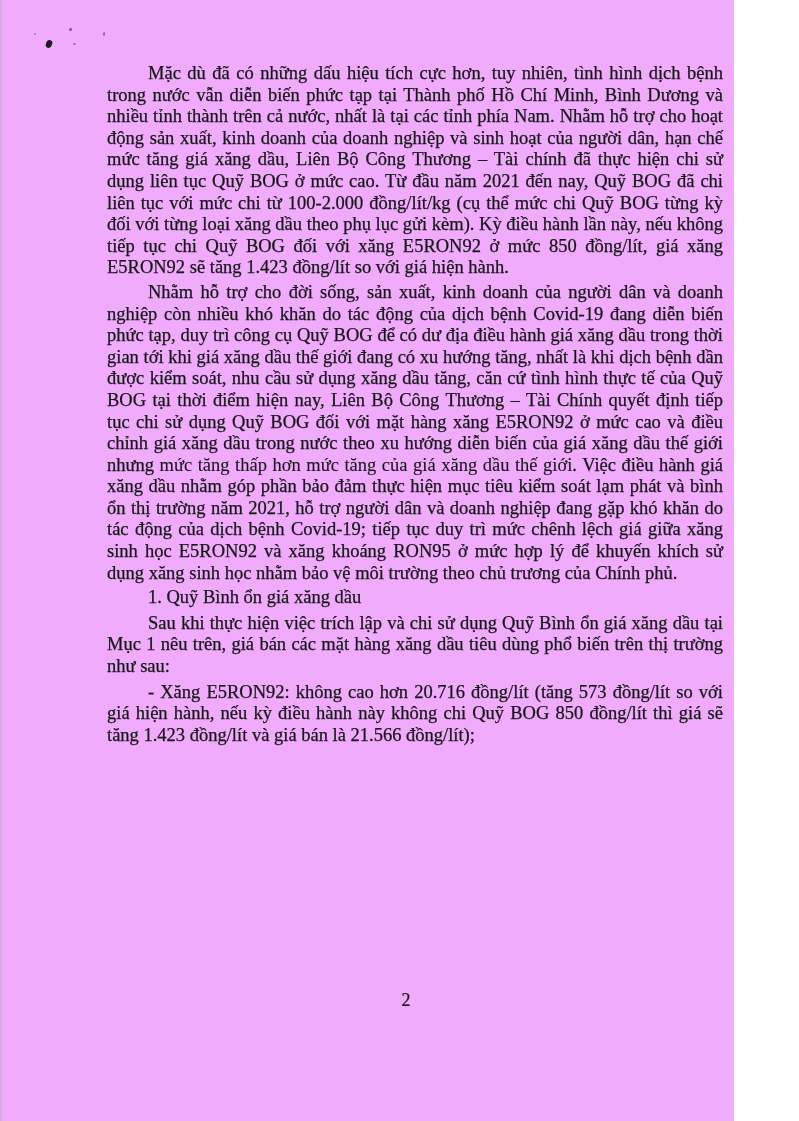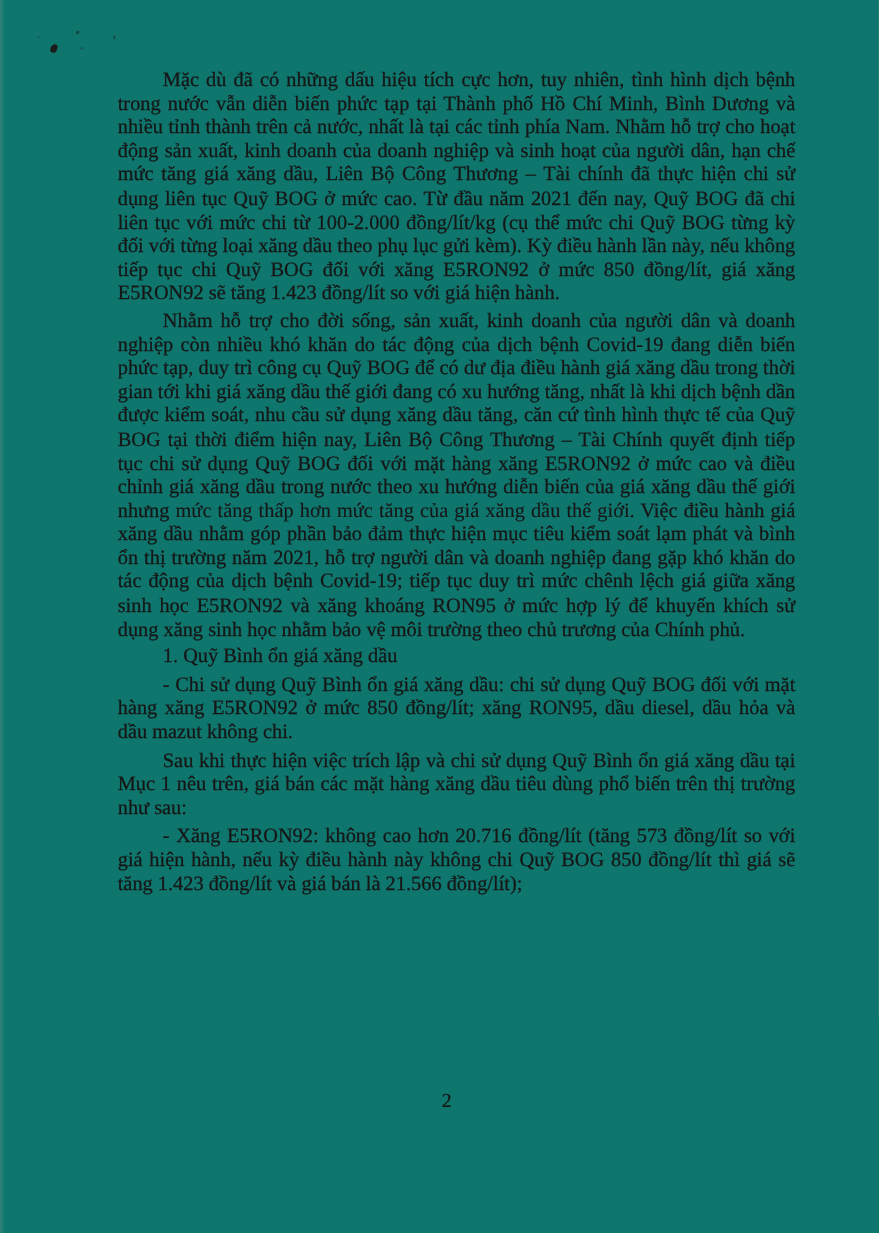--- a/index.html
+++ b/index.html
@@ -3,23 +3,23 @@
 <meta charset="utf-8">
 <title>Scanned document page</title>
 <style>
   html, body {
     margin: 0;
     padding: 0;
     background: #ffffff;
   }
   .page {
     position: relative;
-    width: 799px;
+    width: 734px;
     height: 1121px;
-    background: #0f766e;
+    background: #f0abfc;
     overflow: hidden;
     font-family: "Liberation Serif", "DejaVu Serif", serif;
     color: #161616;
   }
   
   .edge-shadow {
     position: absolute;
     left: 0; top: 0; bottom: 0;
     width: 4px;
     background: linear-gradient(to right, rgba(150,150,150,0.28), rgba(190,190,190,0.10) 55%, rgba(255,255,255,0));
@@ -86,21 +86,20 @@
   <main class="doc-body">
 
     <p>Mặc dù đã có những dấu hiệu tích cực hơn, tuy nhiên, tình hình dịch bệnh trong nước vẫn diễn biến phức tạp tại Thành phố Hồ Chí Minh, Bình Dương và nhiều tỉnh thành trên cả nước, nhất là tại các tỉnh phía Nam. Nhằm hỗ trợ cho hoạt động sản xuất, kinh doanh của doanh nghiệp và sinh hoạt của người dân, hạn chế mức tăng giá xăng dầu, Liên Bộ Công Thương – Tài chính đã thực hiện chi sử dụng liên tục Quỹ BOG ở mức cao. Từ đầu năm 2021 đến nay, Quỹ BOG đã chi liên tục với mức chi từ 100-2.000 đồng/lít/kg (cụ thể mức chi Quỹ BOG từng kỳ đối với từng loại xăng dầu theo phụ lục gửi kèm). Kỳ điều hành lần này, nếu không tiếp tục chi Quỹ BOG đối với xăng E5RON92 ở mức 850 đồng/lít, giá xăng E5RON92 sẽ tăng 1.423 đồng/lít so với giá hiện hành.</p>
 
     <p><span>Nhằm hỗ trợ cho đời sống, sản xuất, kinh doanh của người dân và doanh nghiệp còn nhiều khó khăn do tác động của dịch bệnh Covid-19 đang diễn biến phức tạp, duy trì công cụ Quỹ BOG để có dư địa điều hành giá xăng dầu trong thời gian tới khi giá xăng dầu thế giới đang có xu hướng tăng, nhất là khi dịch bệnh dần được kiểm soát, nhu cầu sử dụng xăng dầu tăng, căn cứ tình hình thực tế của Quỹ BOG tại thời điểm hiện nay, Liên Bộ Công Thương – Tài Chính quyết định tiếp tục chi sử dụng Quỹ BOG đối với mặt hàng xăng E5RON92 ở mức cao và điều chỉnh giá xăng dầu trong nước theo xu hướng diễn biến của giá xăng dầu thế giới nhưng </span><strong>mức tăng thấp hơn mức tăng của giá xăng dầu thế giới</strong><span>. Việc điều hành giá xăng dầu nhằm góp phần bảo đảm thực hiện mục tiêu kiểm soát lạm phát và bình ổn thị trường năm 2021, hỗ trợ người dân và doanh nghiệp đang gặp khó khăn do tác động của dịch bệnh Covid-19; tiếp tục duy trì mức chênh lệch giá giữa xăng sinh học E5RON92 và xăng khoáng RON95 ở mức hợp lý để khuyến khích sử dụng xăng sinh học nhằm bảo vệ môi trường theo chủ trương của Chính phủ.</span></p>
 
 
     <p class="spaced">1. Quỹ Bình ổn giá xăng dầu</p>
 
 
-    <p class="spaced">- Chi sử dụng Quỹ Bình ổn giá xăng dầu: chi sử dụng Quỹ BOG đối với mặt hàng xăng E5RON92 ở mức 850 đồng/lít; xăng RON95, dầu diesel, dầu hỏa và dầu mazut không chi.</p>
 
 
     <p class="spaced">Sau khi thực hiện việc trích lập và chi sử dụng Quỹ Bình ổn giá xăng dầu tại Mục 1 nêu trên, giá bán các mặt hàng xăng dầu tiêu dùng phổ biến trên thị trường như sau:</p>
 
     <p>- Xăng E5RON92: không cao hơn 20.716 đồng/lít (tăng 573 đồng/lít so với giá hiện hành, nếu kỳ điều hành này không chi Quỹ BOG 850 đồng/lít thì giá sẽ tăng 1.423 đồng/lít và giá bán là 21.566 đồng/lít);</p>
 
   </main>
 
   <div class="page-number">2</div>
 

